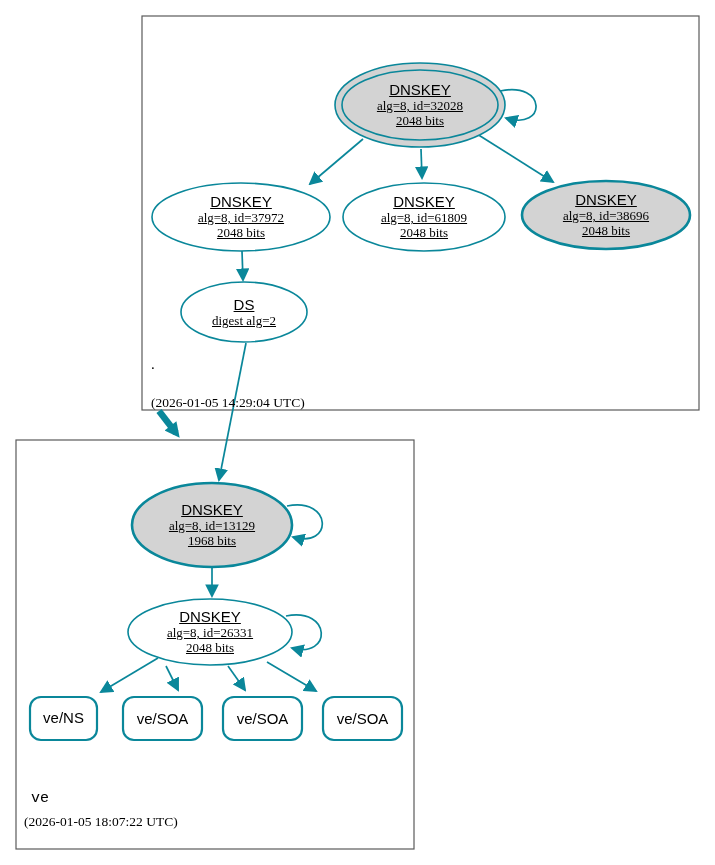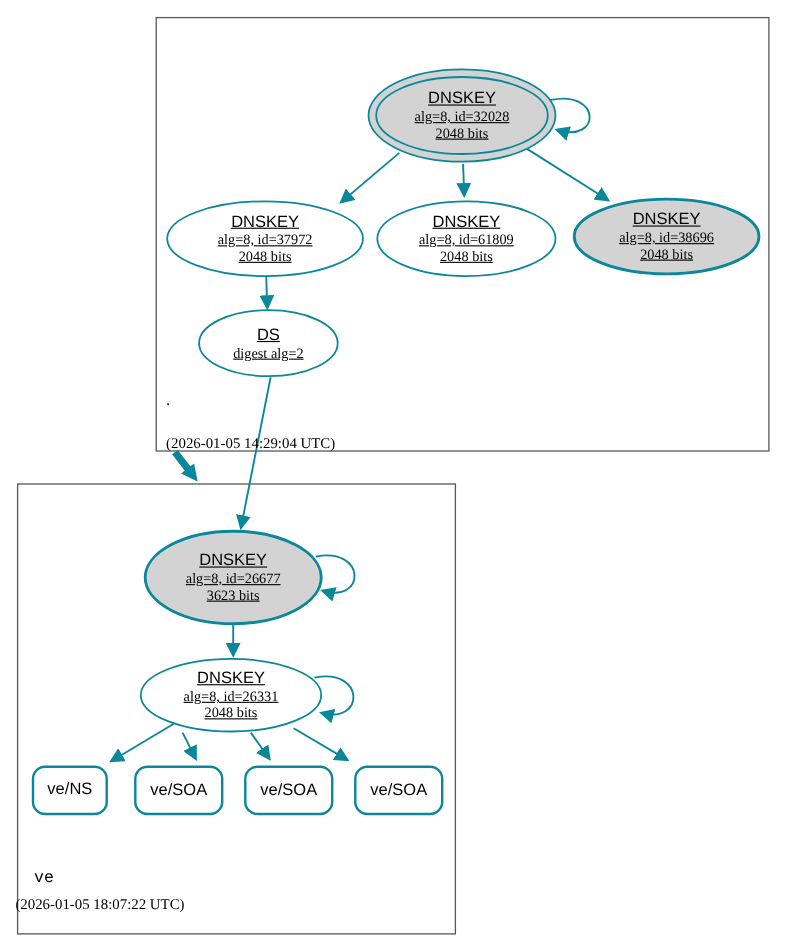--- a/index.html
+++ b/index.html
@@ -102,33 +102,33 @@
     <div class="t-serif">2048 bits</div>
   </div>
 
   <div class="nlabel" style="left:179px;top:296px;width:130px;">
     <div class="t-sans">DS</div>
     <div class="t-serif">digest alg=2</div>
   </div>
 
   <div class="nlabel" style="left:127px;top:501px;width:170px;">
     <div class="t-sans">DNSKEY</div>
-    <div class="t-serif">alg=8, id=26677</div>
-    <div class="t-serif">3623 bits</div>
+    <div class="t-serif">alg=8, id=13129</div>
+    <div class="t-serif">1968 bits</div>
   </div>
 
   <div class="nlabel" style="left:125px;top:608px;width:170px;">
     <div class="t-sans">DNSKEY</div>
     <div class="t-serif">alg=8, id=26331</div>
     <div class="t-serif">2048 bits</div>
   </div>
 
   <div class="leaf-label" style="left:30px;top:697px;width:67px;height:41px;">ve/NS</div>
   <div class="leaf-label" style="left:123px;top:697px;width:79px;height:43px;">ve/SOA</div>
   <div class="leaf-label" style="left:223px;top:697px;width:79px;height:43px;">ve/SOA</div>
   <div class="leaf-label" style="left:323px;top:697px;width:79px;height:43px;">ve/SOA</div>
 
   <div class="zone-name" style="left:151px;top:356px;">.</div>
   <div class="zone-ts" style="left:151px;top:379px;margin-top:16px;">(2026-01-05 14:29:04 UTC)</div>
   <div class="zone-name" style="left:31px;top:790px;font-family:Liberation Mono, monospace;">ve</div>
-  <div class="zone-ts" style="left:14px;top:814px;">(2026-01-05 18:07:22 UTC)</div>
+  <div class="zone-ts" style="left:24px;top:814px;">(2026-01-05 18:07:22 UTC)</div>
 
 </div>
 
 </body></html>

